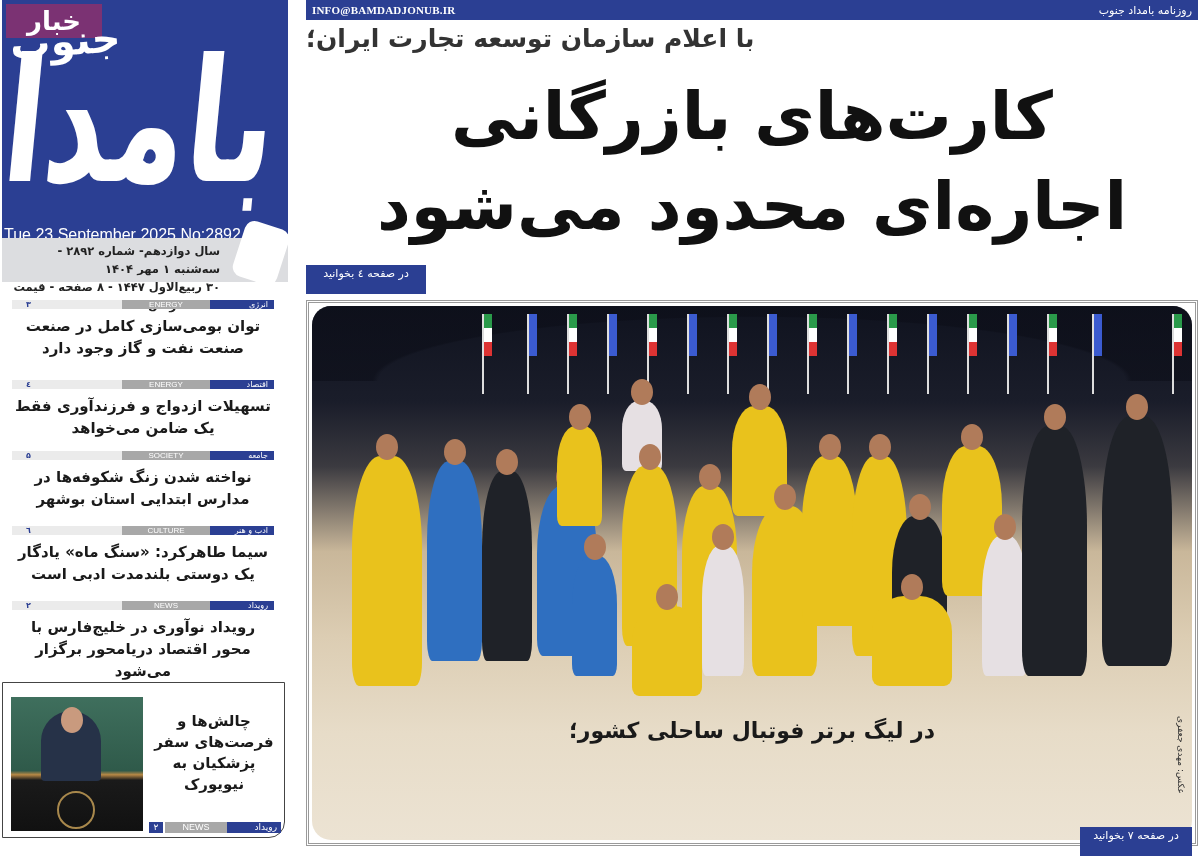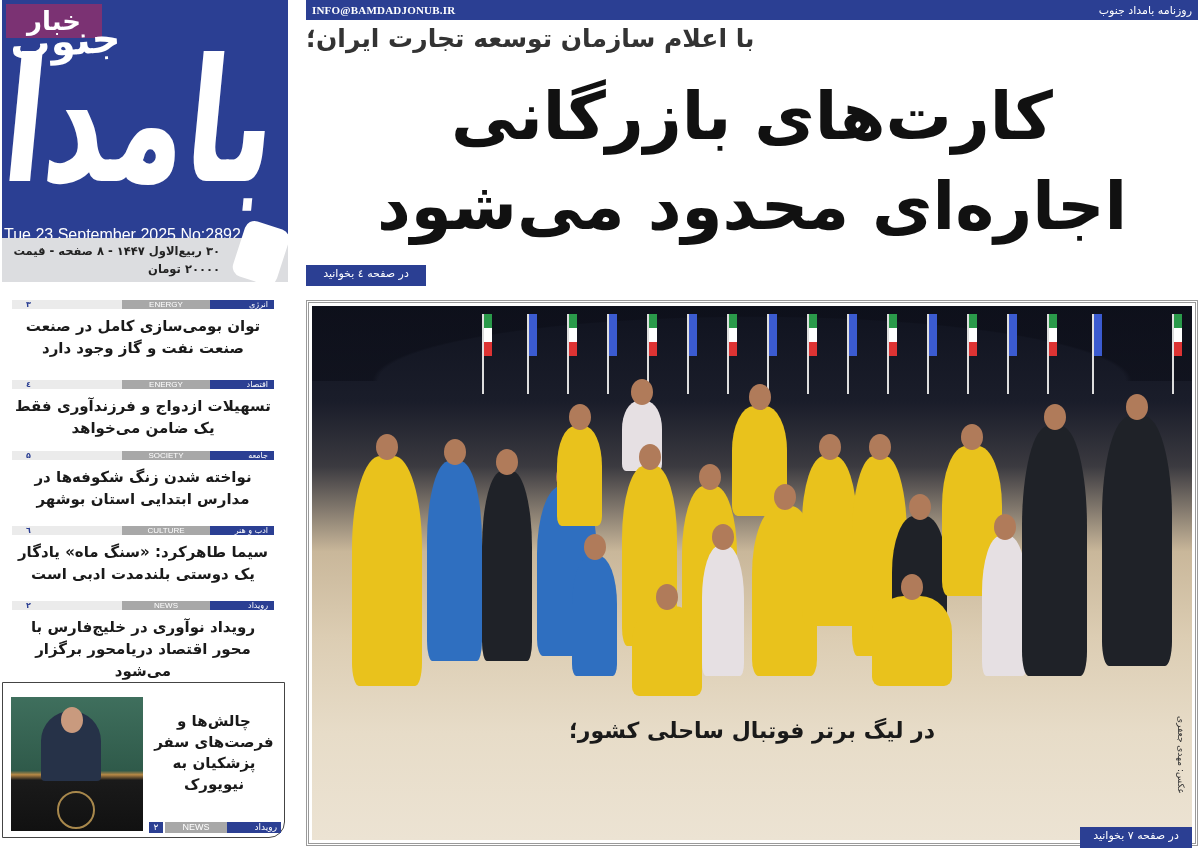--- a/index.html
+++ b/index.html
@@ -57,33 +57,34 @@
     position: absolute; left: 306px; top: 24px; width: 892px; text-align: left;
     direction: rtl; font-size: 25px; font-weight: bold; color: #333;
   }
   .main-headline {
     position: absolute; left: 306px; top: 72px; width: 892px; text-align: center;
     direction: rtl; color: #111; font-weight: bold; font-size: 66px; line-height: 90px;
     letter-spacing: -1px;
   }
   .readmore {
     position: absolute; background: #2b3f93; color: #fff; direction: rtl;
-    font-size: 11px; height: 21px; line-height: 17px; padding: 0 8px; text-align: center;
+    font-size: 11px; height: 29px; line-height: 17px; padding: 0 8px; text-align: center;
   }
   .readmore.top { left: 306px; top: 265px; width: 120px; }
   .readmore.bottom { left: 1080px; top: 827px; width: 112px; }
 
   
   .photo-frame {
     position: absolute; left: 306px; top: 300px; width: 892px; height: 546px;
     border: 3px double #9a9a9a; background: #fff; padding: 3px;
   }
   .photo {
     position: relative; width: 100%; height: 100%; overflow: hidden;
     background: linear-gradient(to bottom, #10131f 0%, #1a1d2a 18%, #3b3a40 30%, #c9b79a 46%, #dccdb3 62%, #e7dcc8 80%, #ece3d3 100%);
+    border-radius: 19px;
   }
   .flag { position: absolute; top: 8px; width: 2px; height: 80px; background: #ddd; }
   .flag i { position: absolute; left: 2px; top: 0; width: 8px; height: 42px; display: block; }
   .tent {
     position: absolute; left: 0; right: 0; top: 0; height: 75px;
     background: radial-gradient(ellipse at 50% 100%, transparent 60%, #0c0e18 61%);
     opacity: .6;
   }
   .players {
     position: absolute; left: 20px; right: 20px; top: 60px; height: 340px;
@@ -158,20 +159,21 @@
 <body>
 
 <div class="masthead">
   <div class="kicker-logo">خبار</div>
   <div class="jonub">جنوب</div>
   <div class="logo-main">بامداد</div>
   <div class="date-en">Tue 23 September  2025 No:2892</div>
 </div>
 <div class="issue-box">
   <div class="diamond"></div>
+  <div>سال دوازدهم- شماره ۲۸۹۲ - سه‌شنبه ۱ مهر ۱۴۰۴</div>
   <div>۳۰ ربیع‌الاول ۱۴۴۷ - ۸ صفحه - قیمت ۲۰۰۰۰ تومان</div>
 </div>
 
 <div class="topbar">
   <span class="email">INFO@BAMDADJONUB.IR</span>
   <span class="paper-name">روزنامه بامداد جنوب</span>
 </div>
 
 <div class="sup-headline">با اعلام سازمان توسعه تجارت ایران؛</div>
 <div class="main-headline">

